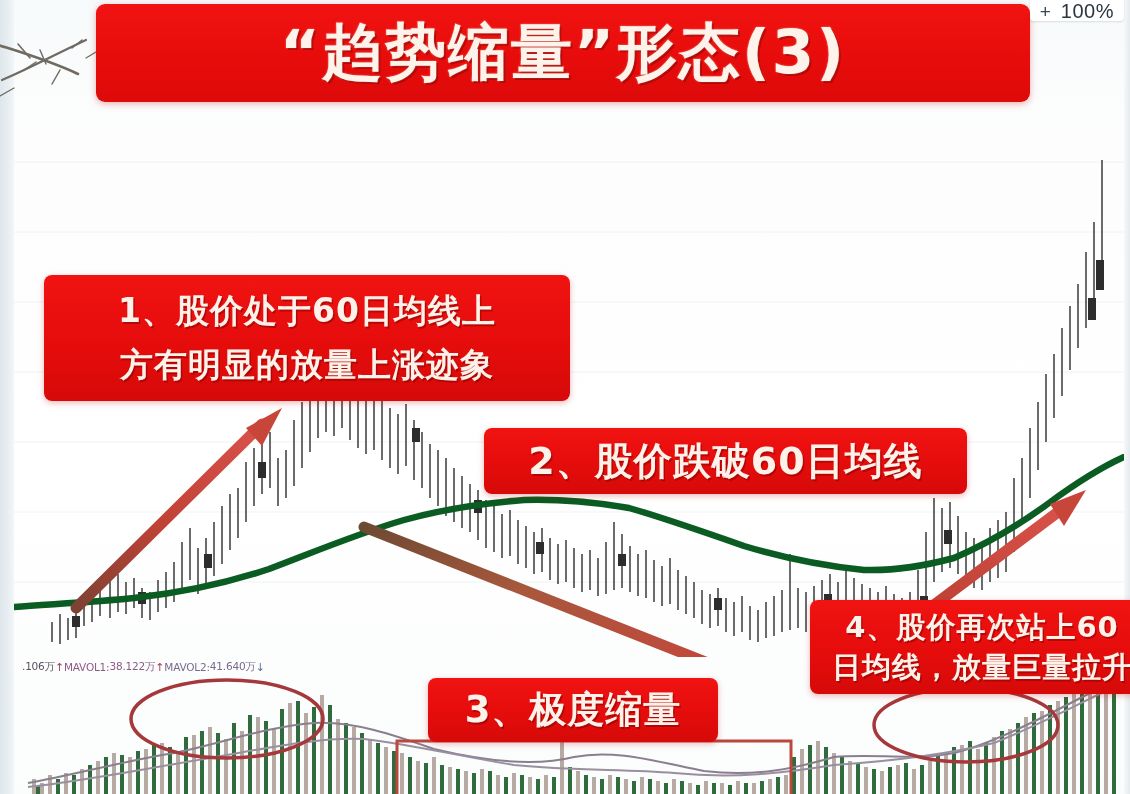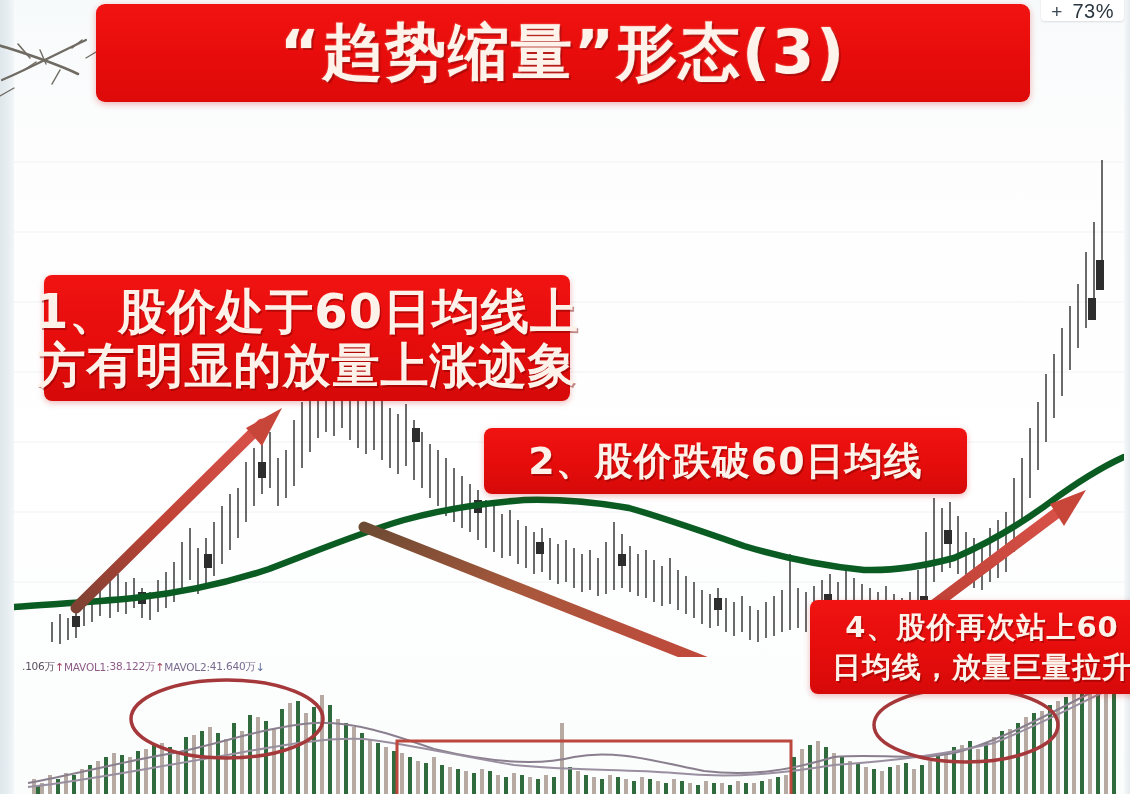--- a/index.html
+++ b/index.html
@@ -86,21 +86,21 @@
     display:flex;flex-direction:column;align-items:center;justify-content:center;
     padding:4px 14px;
   }
   .callout .line{
     font-family:"DejaVu Sans","Liberation Sans",sans-serif;
     font-weight:bold;color:#fdf2e9;white-space:nowrap;
     text-shadow:1.5px 1.5px 0 rgba(120,0,0,.45);
     letter-spacing:1px;
   }
   #callout-1{left:44px;top:275px;width:498px;height:118px;}
-  #callout-1 .line{font-size:48px;line-height:54px;text-align:center;}
+  #callout-1 .line{font-size:33px;line-height:54px;text-align:center;}
   #callout-2{left:484px;top:428px;width:455px;height:58px;align-items:center;}
   #callout-2 .line{font-size:38px;line-height:50px;}
   #callout-3{left:428px;top:678px;width:262px;height:56px;}
   #callout-3 .line{font-size:37px;line-height:48px;}
   #callout-4{left:810px;top:600px;width:316px;height:86px;}
   #callout-4 .line{font-size:29px;line-height:40px;}
   
   .watermark{
     position:absolute;left:895px;top:742px;z-index:35;
     font-family:"DejaVu Sans","Liberation Sans",sans-serif;
@@ -531,25 +531,28 @@
 
   <div class="callout" id="callout-1">
     <span class="line">1、股价处于60日均线上</span>
     <span class="line">方有明显的放量上涨迹象</span>
   </div>
 
   <div class="callout" id="callout-2">
     <span class="line">2、股价跌破60日均线</span>
   </div>
 
+  <div class="callout" id="callout-3">
+    <span class="line">3、极度缩量</span>
+  </div>
 
   <div class="callout" id="callout-4">
     <span class="line">4、股价再次站上60</span>
     <span class="line">日均线，放量巨量拉升</span>
   </div>
 
 
   <div class="zoom-chip">
     <span class="plus">+</span>
-    <span class="pct">73%</span>
+    <span class="pct">100%</span>
   </div>
 
 </div>
 
 </body></html>

